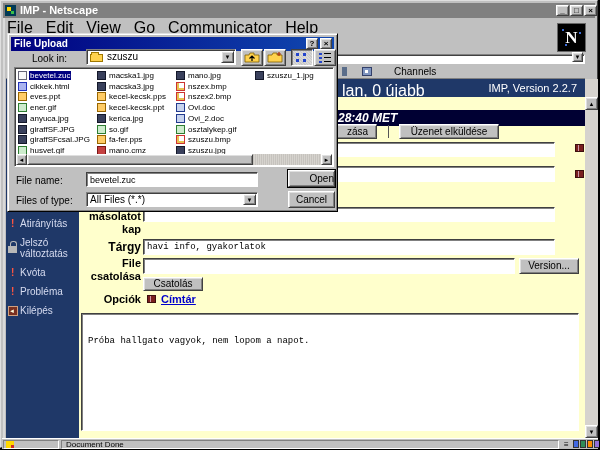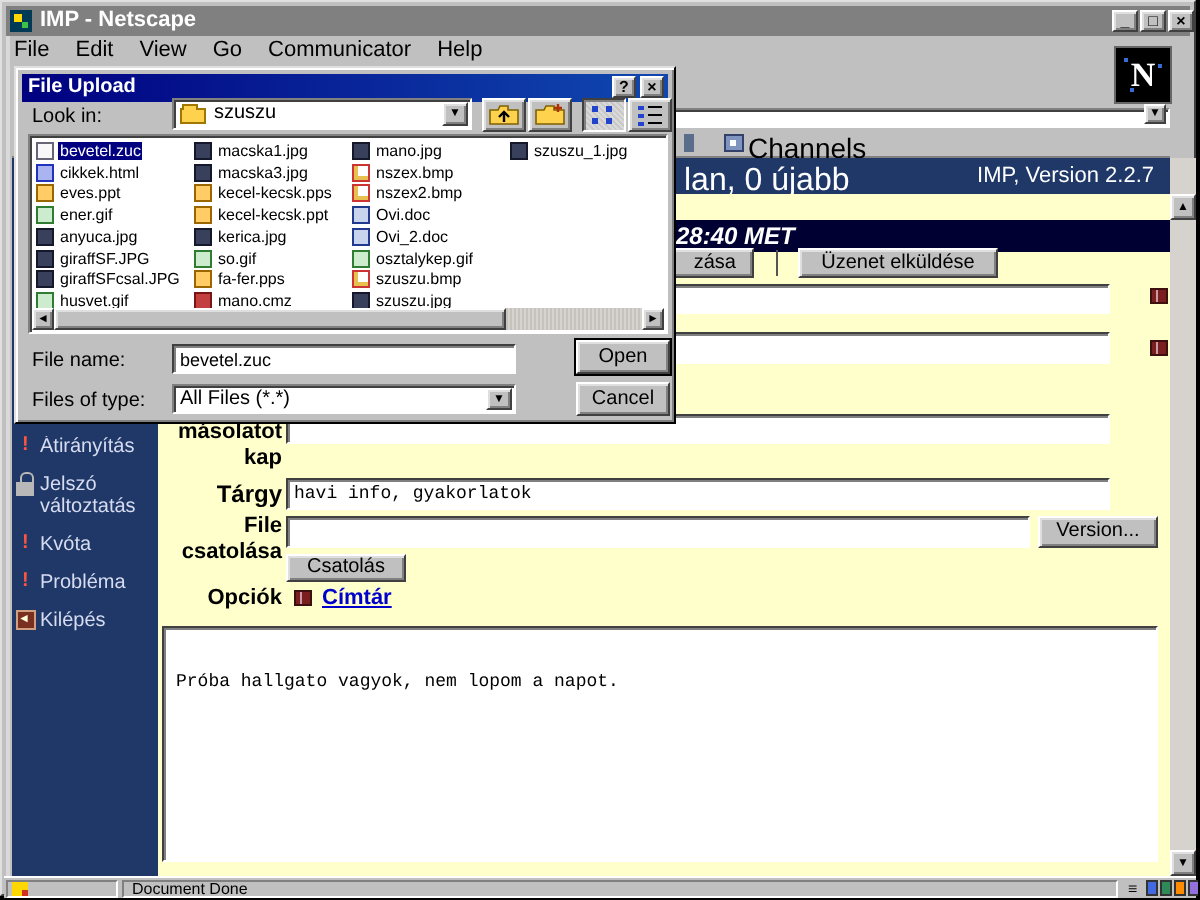--- a/index.html
+++ b/index.html
@@ -14,47 +14,47 @@
           box-shadow:inset 1px 1px 0 #dfdfdf, inset -1px -1px 0 #808080;
           font-size:10px; text-align:center; color:#000; cursor:default; }
   
   .titlebar { left:2px; top:2px; width:592px; height:15px; background:#808080;
               color:#fff; font-weight:bold; font-size:11px; line-height:15px; }
   .titlebar .ttl { position:absolute; left:17px; top:0; }
   .ns-ic { position:absolute; left:2px; top:2px; width:11px; height:11px; background:#013a55; }
   .ns-ic::before { content:""; position:absolute; left:2px; top:2px; width:4px; height:4px; background:#ffd700; }
   .ns-ic::after  { content:""; position:absolute; right:2px; bottom:2px; width:3px; height:3px; background:#39c149; }
   .wbtn { position:absolute; top:2px; width:13px; height:11px; font-size:8px; line-height:10px; font-weight:bold; }
-  .menubar { left:6px; top:18px; height:13px; width:588px; font-size:11px; color:#000; }
+  .menubar { left:6px; top:18px; height:13px; width:588px; font-size:16px; color:#000; }
   .menu-item { display:inline-block; margin-right:13px; line-height:13px; }
   .leftstrip { left:0; top:17px; width:5px; height:428px;
                background:repeating-linear-gradient(90deg,#c0c0c0 0 2px,#d9d9d9 2px 4px); }
   .nlogo { left:556px; top:22px; width:29px; height:29px; background:#000; border:1px solid #666;
            color:#fff; font-family:"Liberation Serif",serif; font-weight:bold; font-size:17px;
            text-align:center; line-height:28px; }
   .nlogo i { position:absolute; width:2px; height:2px; background:#3a6ad4; }
   .locbar { left:8px; top:49px; width:576px; height:14px; }
   .locbar input { width:100%; height:100%; border:1px solid; border-color:#808080 #fff #fff #808080;
                   box-shadow:inset 1px 1px 0 #404040; font-size:10px; padding:0 14px 0 3px; }
   .loc-arrow { position:absolute; right:2px; top:2px; width:11px; height:10px; font-size:6px;
                line-height:9px; text-align:center; }
   .personalbar { left:5px; top:63px; width:579px; height:15px; background:#c0c0c0;
                  border-bottom:1px solid #808080; }
   .pt-cut { position:absolute; left:336px; top:3px; width:5px; height:9px; background:#5a6d8a; }
   .pt-ic  { position:absolute; left:356px; top:3px; width:10px; height:9px; background:#7f95c0;
             border:1px solid #33406a; }
   .pt-ic::before { content:""; position:absolute; left:2px; top:2px; width:3px; height:3px; background:#fff; }
-  .pt-label { position:absolute; left:368px; top:2px; font-size:14px; color:#000; }
+  .pt-label { position:absolute; left:388px; top:2px; font-size:10px; color:#000; }
   
   .imp-header { left:5px; top:78px; width:579px; height:18px; background:#1f3868; color:#fff; }
   .hdr-left  { position:absolute; left:336px; top:3px; font-size:16px; }
   .hdr-right { position:absolute; right:8px;  top:3px; font-size:11px; }
   .page-bg  { left:78px; top:96px; width:506px; height:341px; background:#ffffcc; }
   .sidebar  { left:5px; top:96px; width:73px; height:341px; background:#1f3868; padding-top:118px; }
-  .side-item { display:flex; align-items:flex-start; margin:3px 0 8px 2px; color:#d7dcf0;
+  .side-item { display:flex; align-items:center; margin:3px 0 8px 2px; color:#d7dcf0;
                font-size:10px; line-height:11px; }
   .side-item .lbl { width:56px; overflow:hidden; }
   .sic { flex:none; width:10px; height:10px; margin-right:2px; position:relative; }
   .sic.excl::before { content:"!"; color:#ff5540; font-weight:bold; font-size:10px; position:absolute; left:3px; top:-1px; }
   .sic.lock { margin-top:2px; }
   .sic.lock::before { content:""; position:absolute; left:2px; top:-3px; width:5px; height:5px;
                       border:1px solid #b8b8b8; border-bottom:none; border-radius:3px 3px 0 0; }
   .sic.lock::after  { content:""; position:absolute; left:0; top:2px; width:9px; height:7px; background:#b8b8b8; }
   .sic.exit { background:#7a3020; border:1px solid #d0a080; }
   .sic.exit::before { content:"\25C4"; position:absolute; left:0px; top:0px; color:#ffd; font-size:6px; line-height:9px; }
@@ -253,21 +253,21 @@
     <span class="comp-ic" style="left:592px;background:#9370db;"></span>
   </div>
 
   <div class="abs dialog">
     <div class="dlg-title">
       <span>File Upload</span>
       <span class="dlg-tbtn btn" style="right:16px;">?</span>
       <span class="dlg-tbtn btn" style="right:2px;">×</span>
     </div>
 
-    <span class="dlg-label" style="left:8px;top:19px;">Look in:</span>
+    <span class="dlg-label" style="left:24px;top:19px;">Look in:</span>
     <div class="combo" style="left:78px;top:15px;width:150px;">
       <span class="folder"></span>
       <span class="cval" style="left:20px;">szuszu</span>
       <span class="carrow btn"></span>
     </div>
 
     <span class="tb-btn btn" style="left:233px;">
       <svg width="16" height="13" viewBox="0 0 16 13">
         <path d="M1 4 h4 l1 -2 h4 v2 h5 v7 h-14 z" fill="#ffd24d" stroke="#806000" stroke-width="0.8"></path>
         <path d="M8 10 V5 M5.5 7.5 L8 5 l2.5 2.5" stroke="#000" stroke-width="1.2" fill="none"></path>
@@ -434,21 +434,21 @@
         </div>
       <div class="hscroll">
         <span class="hbtn btn lt" style="left:0;"></span>
         <span class="hthumb btn"></span>
         <span class="hbtn btn rt" style="right:0;"></span>
       </div>
     </div>
 
     <span class="dlg-label" style="left:8px;top:141px;">File name:</span>
     <input class="abs frm-input" style="left: 78px; top: 138px; width: 172px; height: 15px; font-family: &quot;Liberation Sans&quot;, sans-serif;" readonly="" value="bevetel.zuc">
-    <div class="abs btn open-btn" style="left:280px;top:136px;width:47px;height:17px;line-height:15px;">Open</div>
+    <div class="abs btn open-btn" style="left:280px;top:136px;width:47px;height:17px;line-height:15px;text-align:right;">Open</div>
 
     <span class="dlg-label" style="left:8px;top:161px;">Files of type:</span>
     <div class="combo" style="left:78px;top:158px;width:172px;height:15px;">
       <span class="cval">All Files (*.*)</span>
       <span class="carrow btn" style="height:11px;"></span>
     </div>
     <div class="abs btn" style="left:280px;top:157px;width:47px;height:17px;line-height:15px;">Cancel</div>
   </div>
 
   <div class="abs blackbottom"></div>

